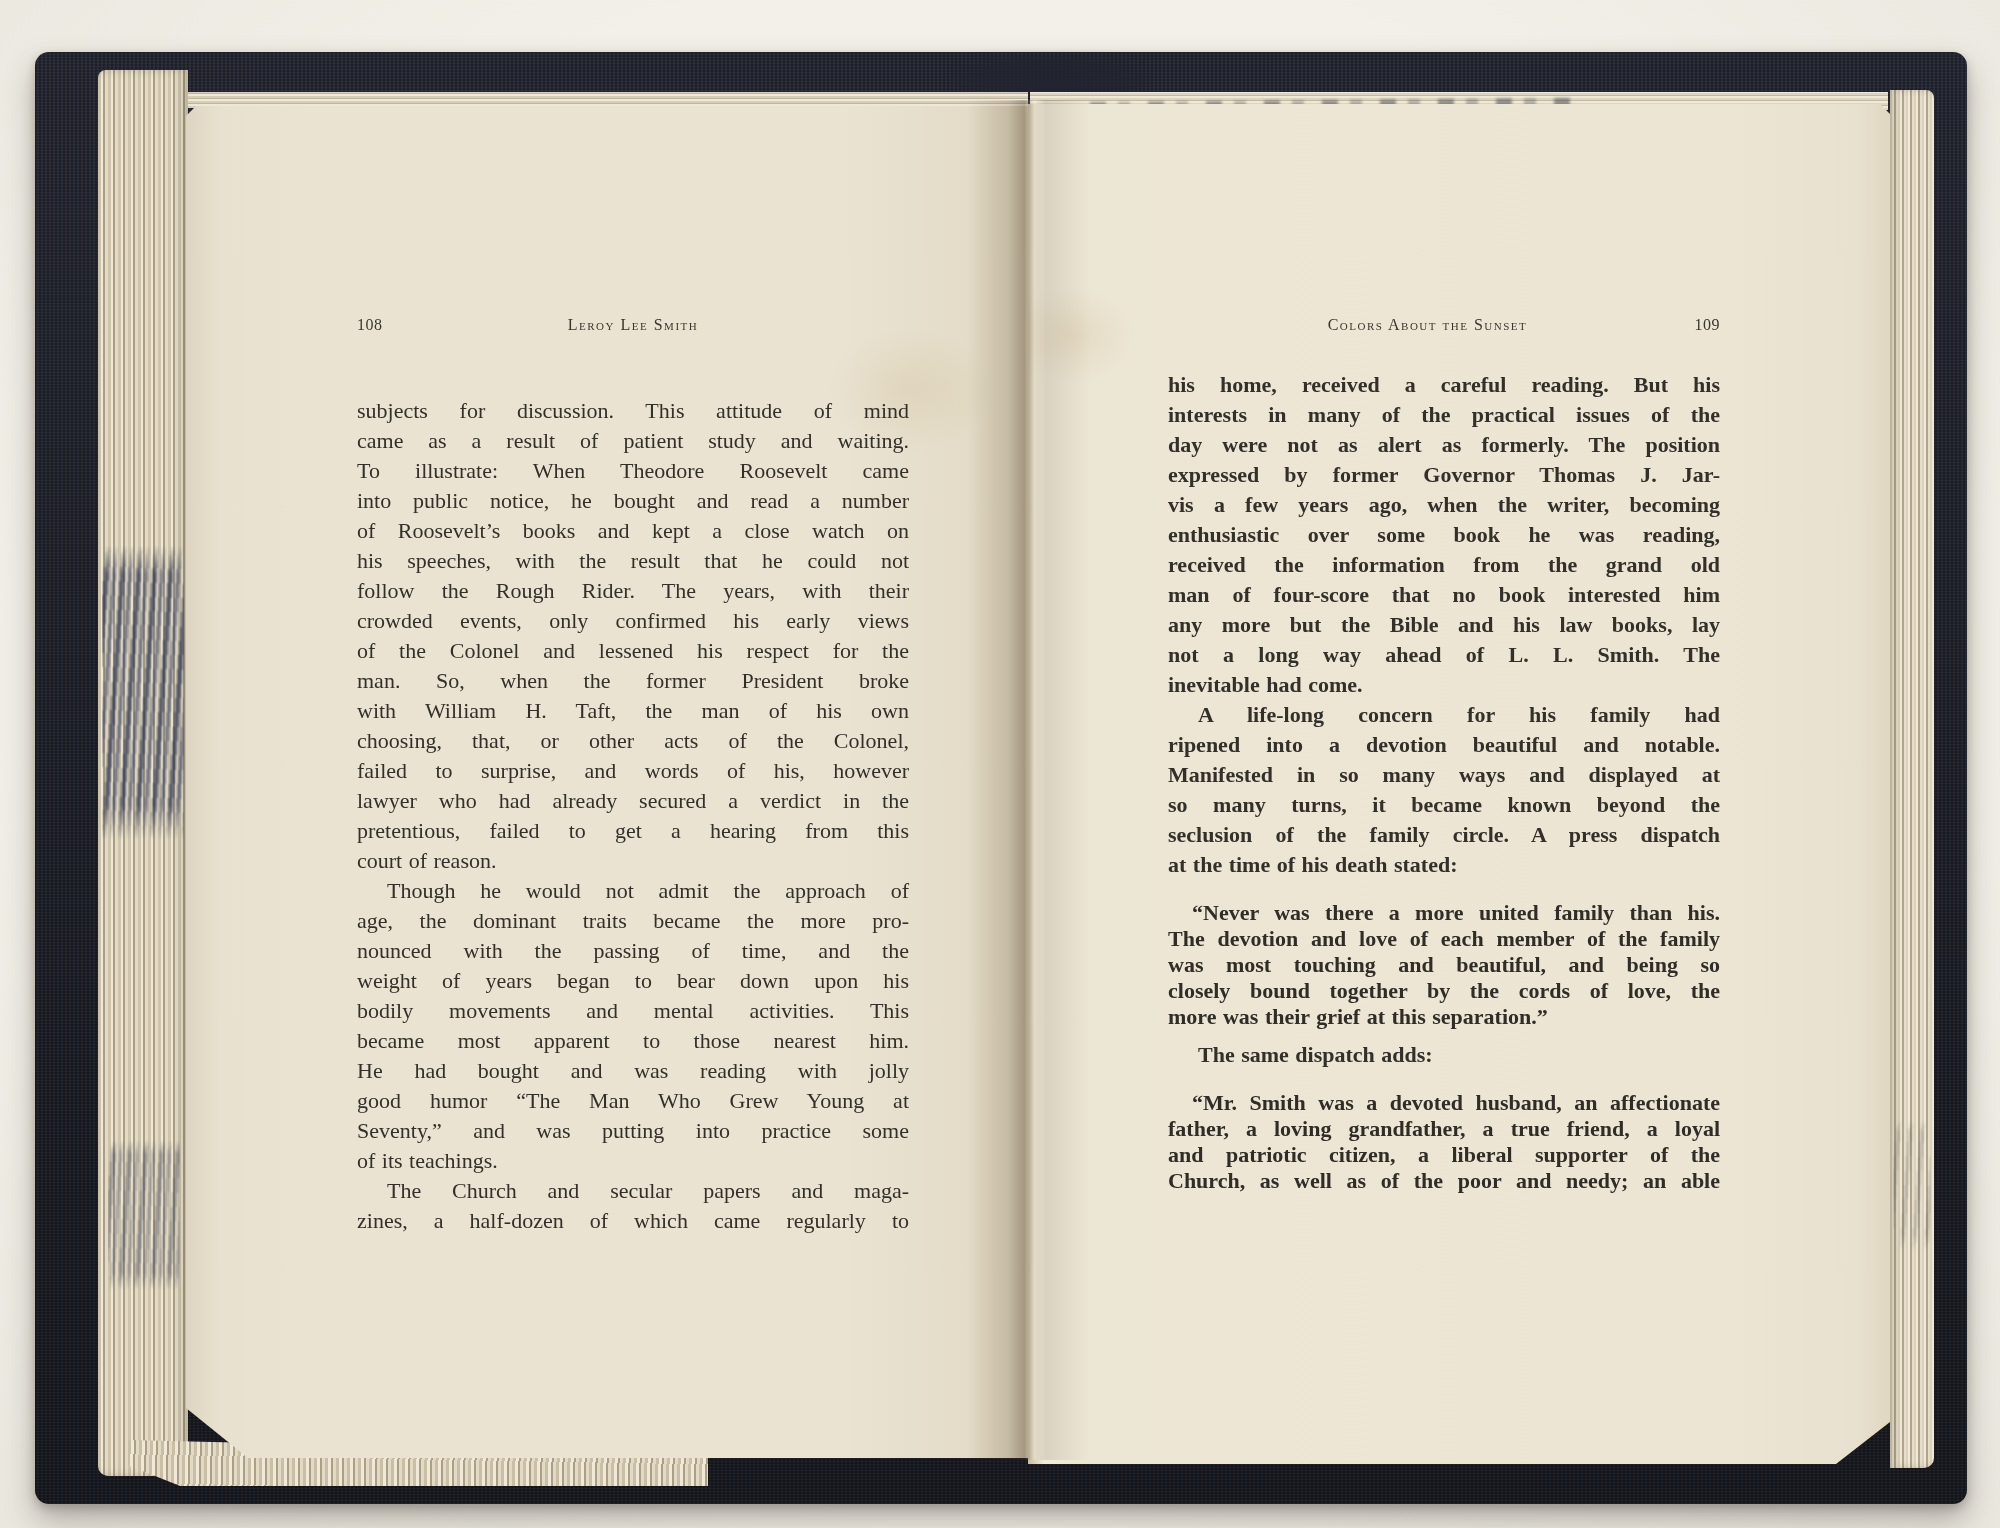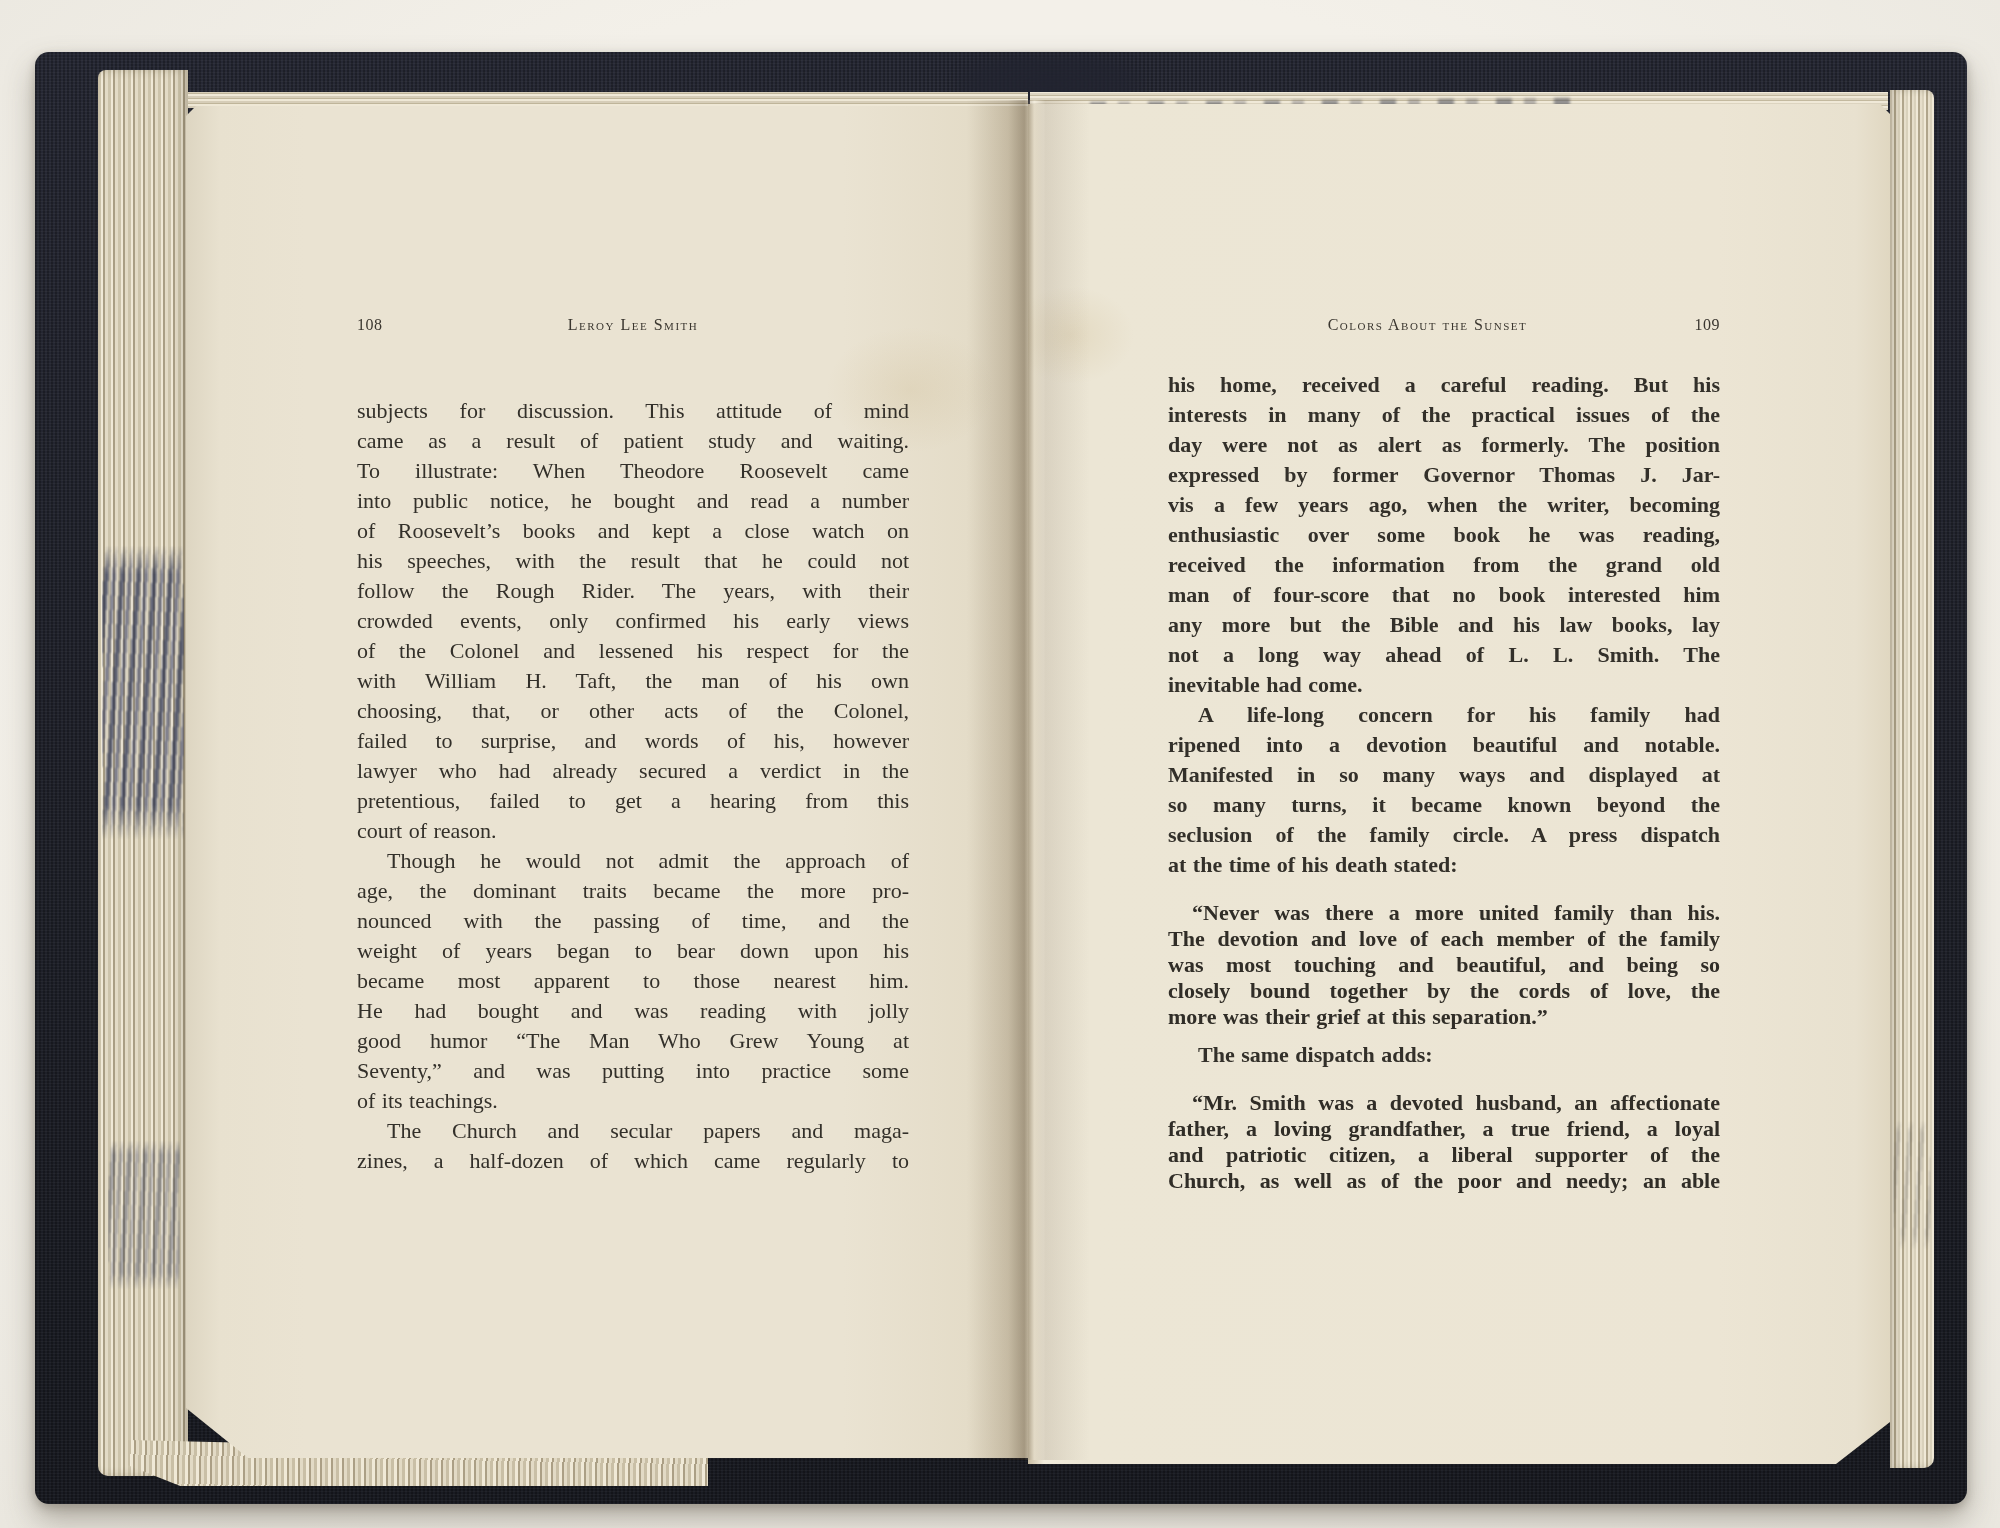--- a/index.html
+++ b/index.html
@@ -164,32 +164,34 @@
           <div class="para">
             <div class="line">subjects for discussion.  This attitude of mind</div>
             <div class="line">came as a result of patient study and waiting.</div>
             <div class="line">To illustrate:  When Theodore Roosevelt came</div>
             <div class="line">into public notice, he bought and read a number</div>
             <div class="line">of Roosevelt’s books and kept a close watch on</div>
             <div class="line">his speeches, with the result that he could not</div>
             <div class="line">follow the Rough Rider.  The years, with their</div>
             <div class="line">crowded events, only confirmed his early views</div>
             <div class="line">of the Colonel and lessened his respect for the</div>
+            <div class="line">man.  So, when the former President broke</div>
             <div class="line">with William H. Taft, the man of his own</div>
             <div class="line">choosing, that, or other acts of the Colonel,</div>
             <div class="line">failed to surprise, and words of his, however</div>
             <div class="line">lawyer who had already secured a verdict in the</div>
             <div class="line">pretentious, failed to get a hearing from this</div>
             <div class="line last">court of reason.</div>
           </div>
           <div class="para">
             <div class="line indent">Though he would not admit the approach of</div>
             <div class="line">age, the dominant traits became the more pro-</div>
             <div class="line">nounced with the passing of time, and the</div>
             <div class="line">weight of years began to bear down upon his</div>
+            <div class="line">bodily movements and mental activities.  This</div>
             <div class="line">became most apparent to those nearest him.</div>
             <div class="line">He had bought and was reading with jolly</div>
             <div class="line">good humor “The Man Who Grew Young at</div>
             <div class="line">Seventy,” and was putting into practice some</div>
             <div class="line last">of its teachings.</div>
           </div>
           <div class="para">
             <div class="line indent">The Church and secular papers and maga-</div>
             <div class="line">zines, a half-dozen of which came regularly to</div>
           </div>

